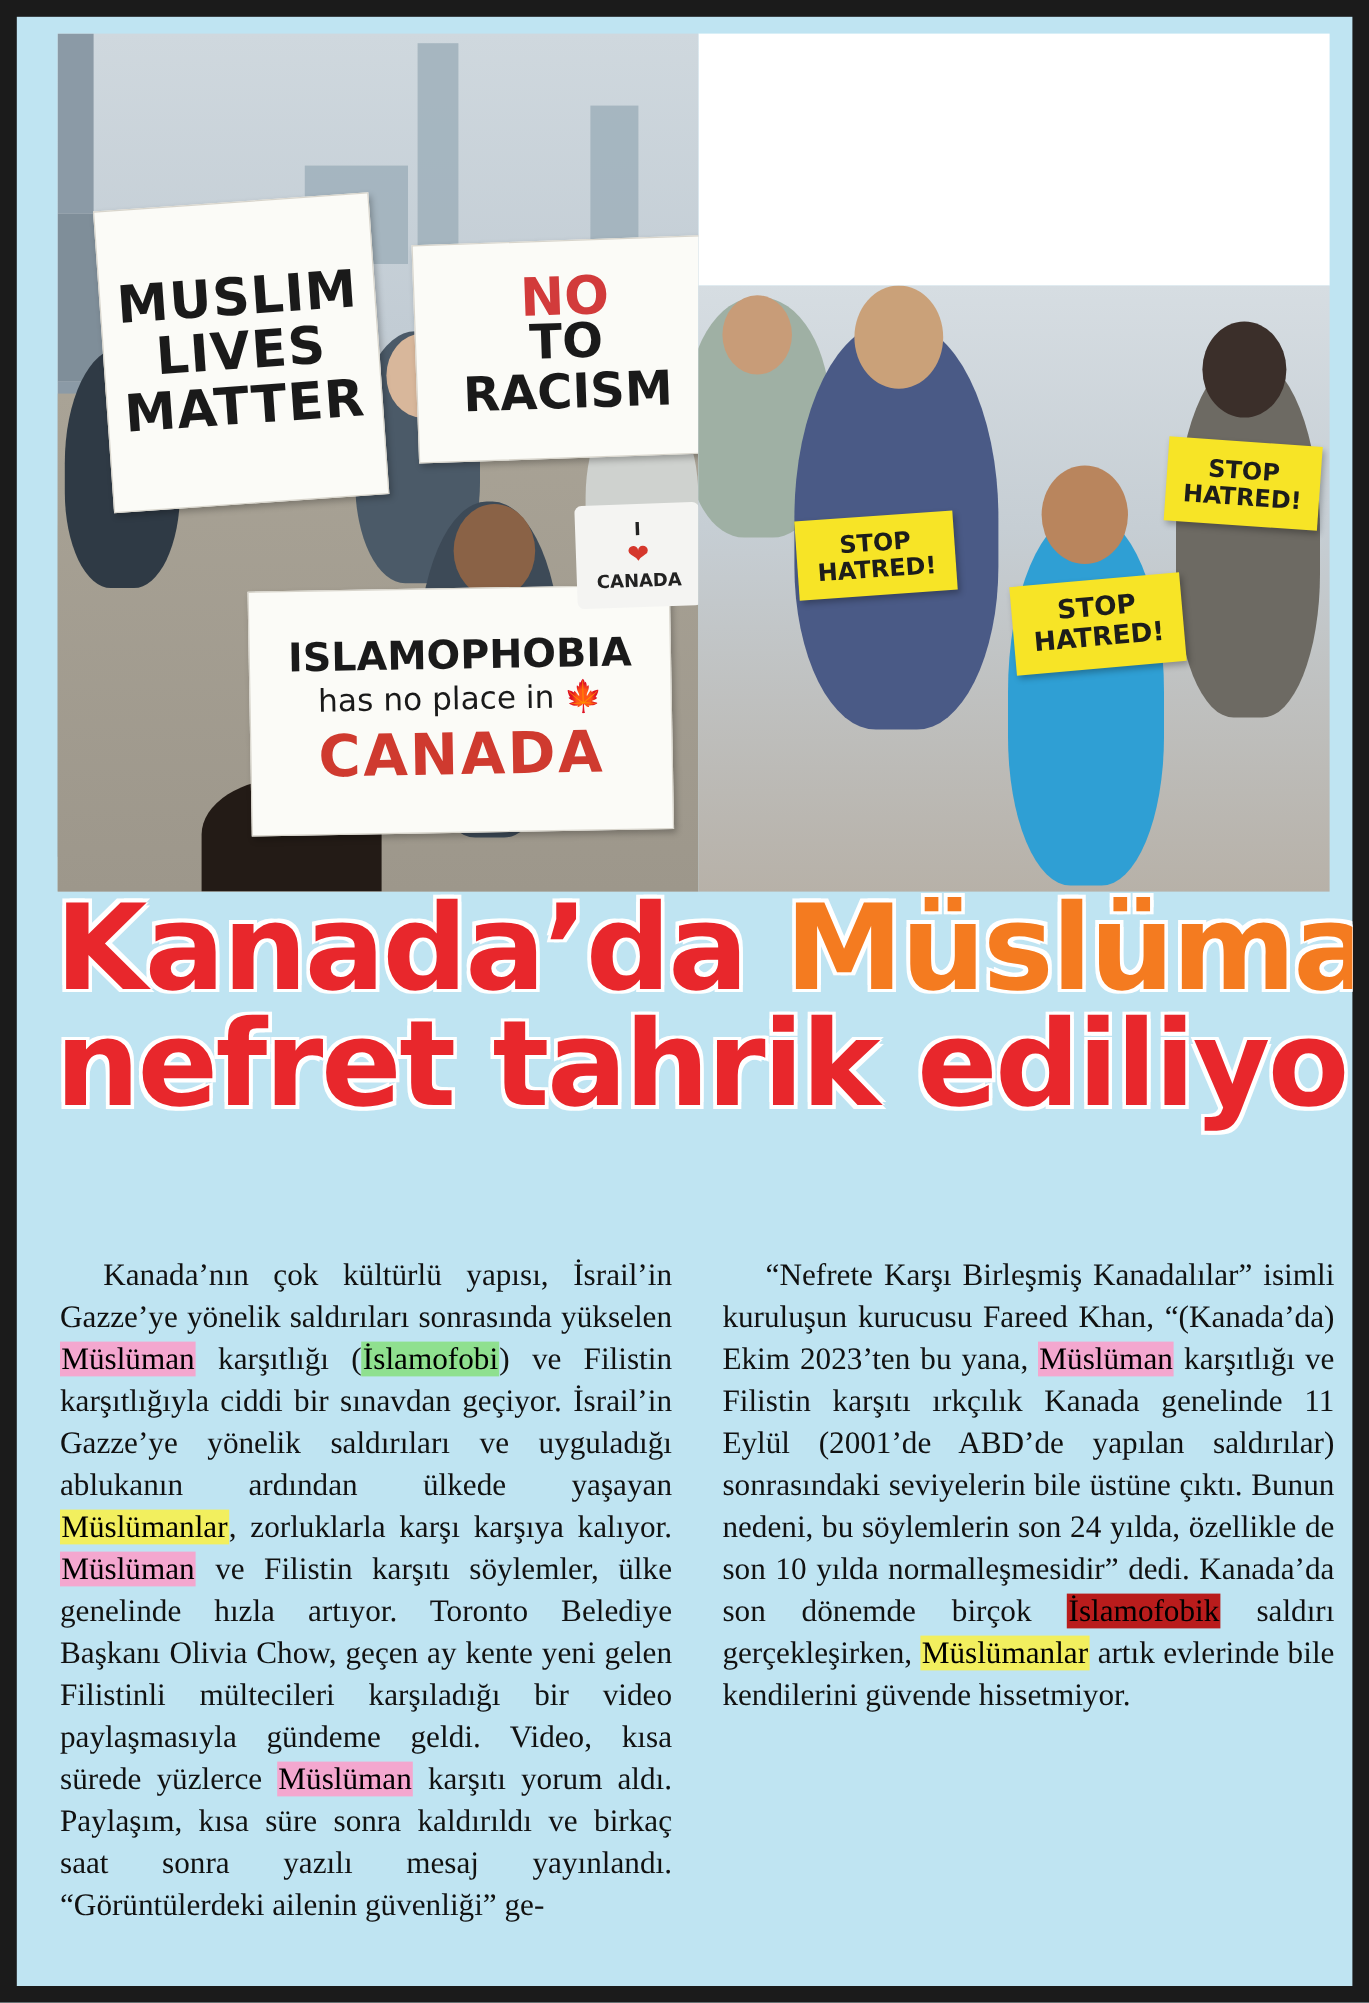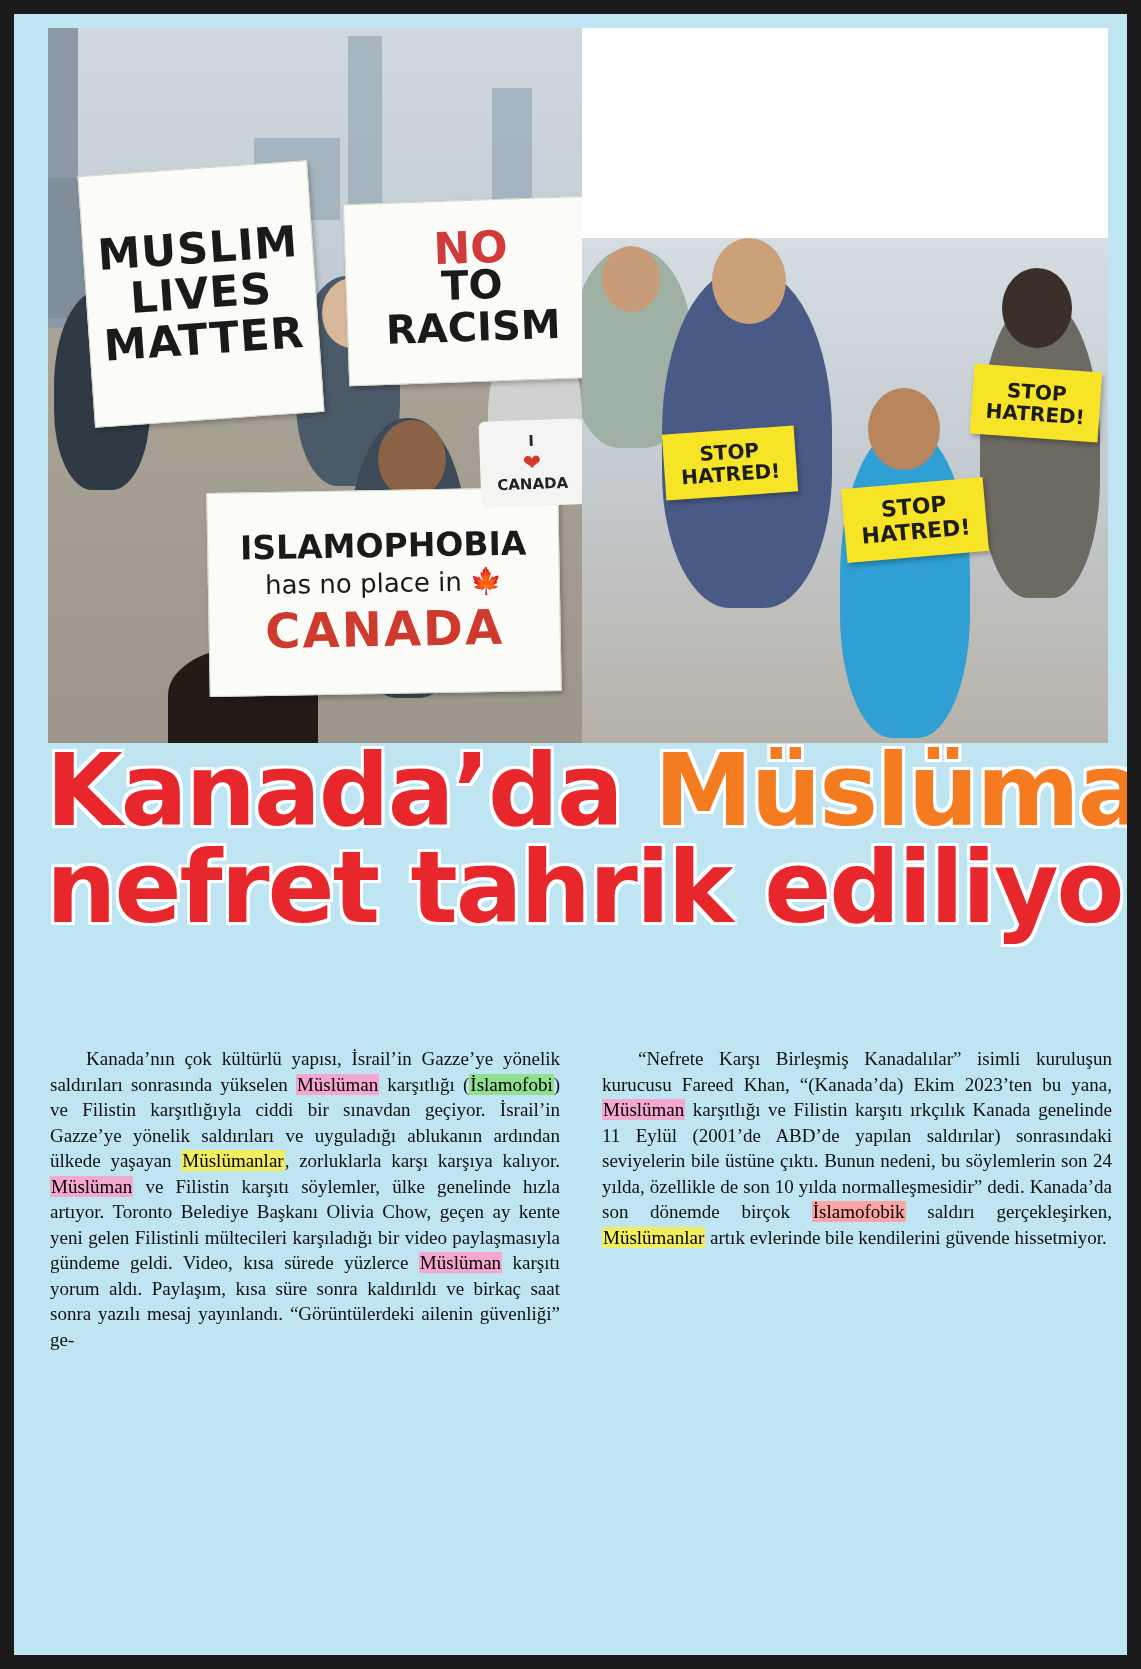--- a/index.html
+++ b/index.html
@@ -194,32 +194,32 @@
     position: absolute;
     left: 36px;
     top: 1032px;
     width: 1062px;
     display: flex;
     gap: 42px;
   }
   .col {
     width: 510px;
     font-family: "Liberation Serif", serif;
-    font-size: 19px;
+    font-size: 26px;
     line-height: 1.345;
     color: #111;
     text-align: justify;
     hyphens: manual;
   }
   .col p { margin: 0; text-indent: 36px; }
   mark { padding: 0 1px; }
   .hl-pink   { background: #f4a7cf; }
   .hl-green  { background: #8fe08f; }
   .hl-yellow { background: #f2ef5e; }
-  .hl-cyan   { background: #fca5a5; }
+  .hl-cyan   { background: #b91c1c; }
 </style>
 </head>
 <body>
 
 <div id="page">
 
   <div class="photo-area">
 
     <div class="white-gap"></div>
 

